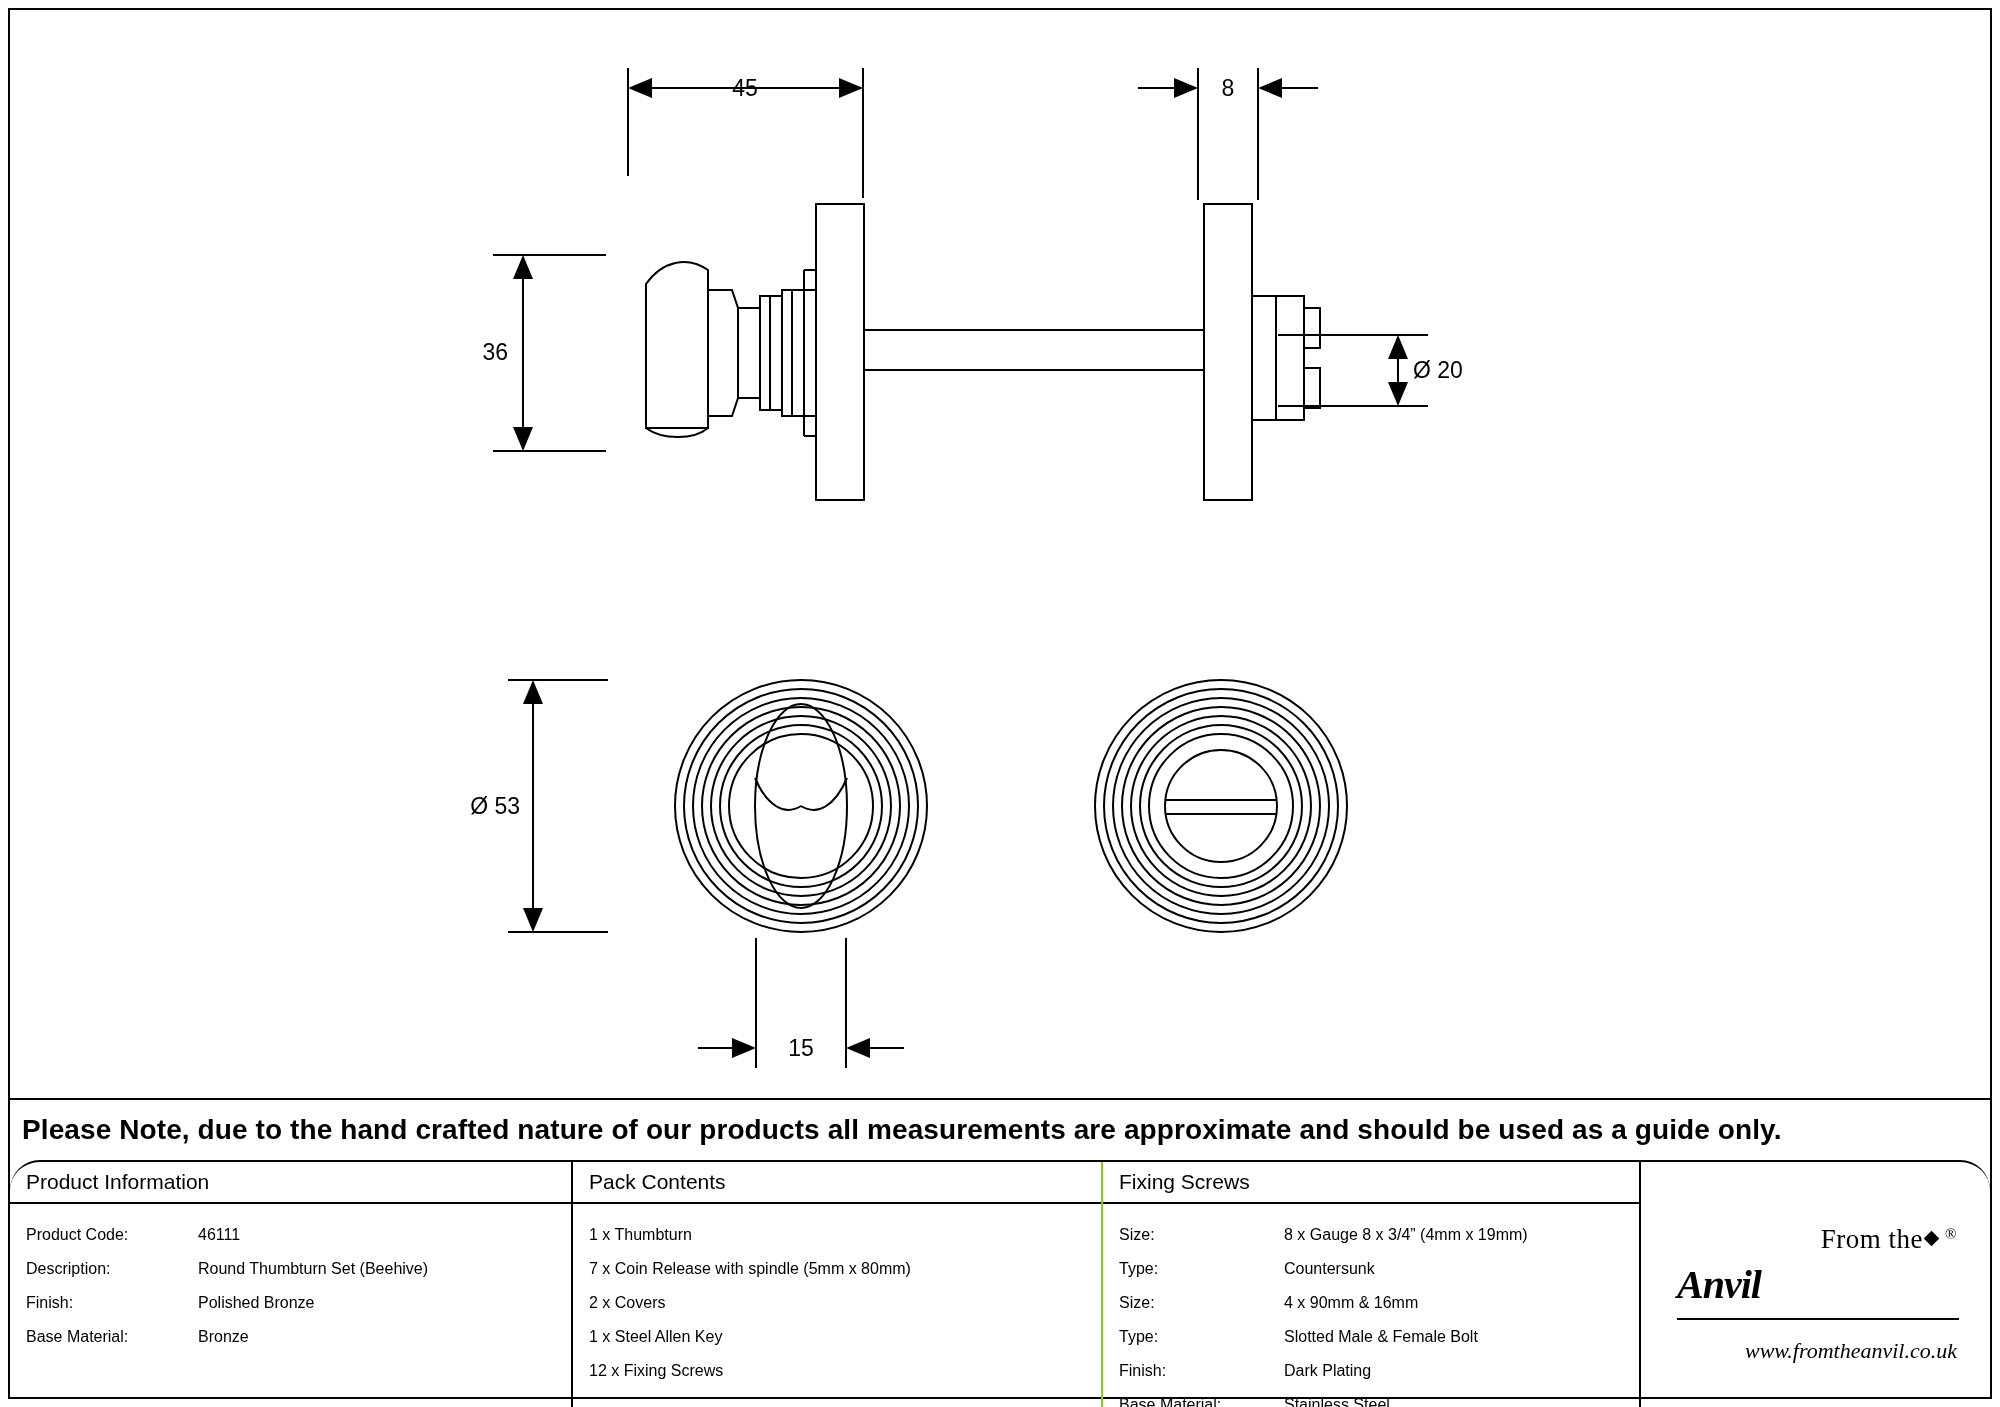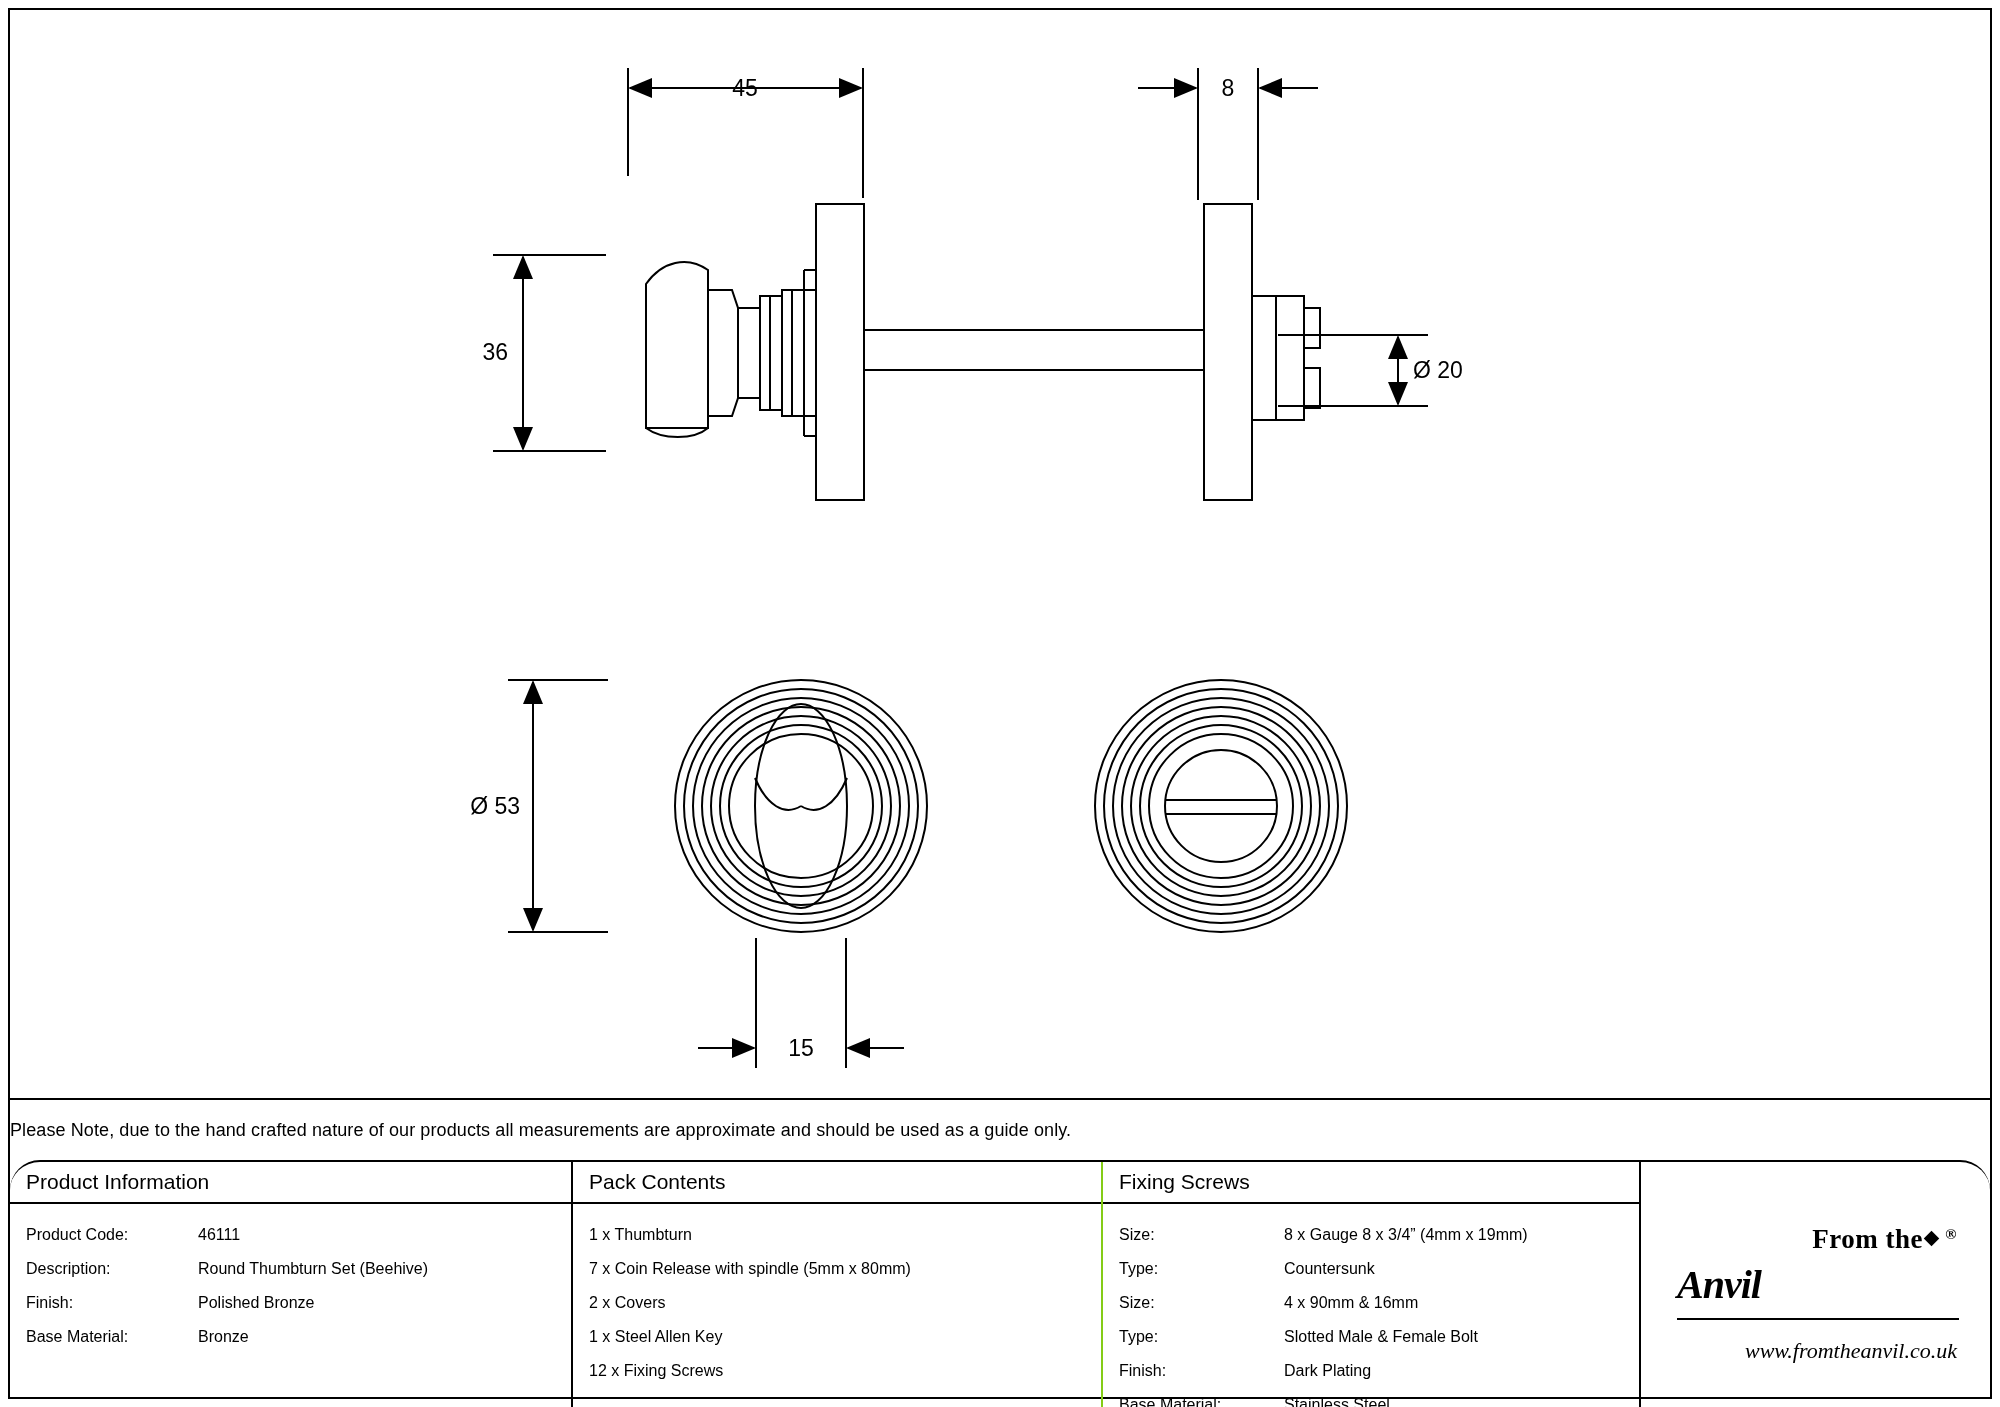--- a/index.html
+++ b/index.html
@@ -43,23 +43,24 @@
     left: 10px;
     top: 1098px;
     width: 1980px;
     height: 62px;
     border-top: 2px solid #000;
     box-sizing: border-box;
     display: flex;
     align-items: center;
   }
   .note-text {
-    font-size: 18px;
-    padding-left: 0;
+    font-size: 28px;
+    padding-left: 12px;
     letter-spacing: 0.1px;
+    font-weight: bold;
   }
   .table-wrap {
     position: absolute;
     left: 10px;
     top: 1160px;
     width: 1980px;
     height: 292px;
     border-top: 2px solid #000;
     box-sizing: border-box;
     display: flex;
@@ -106,21 +107,20 @@
     width: 282px;
   }
   .logo-top {
     font-family: "Liberation Serif", serif;
     font-size: 27px;
     letter-spacing: 0.5px;
     text-align: right;
     padding-right: 4px;
     position: relative;
     height: 30px;
-    font-weight: bold;
   }
   .logo-top .fromthe {
     position: absolute;
     right: 36px;
     top: 0;
   }
   .logo-reg {
     position: absolute;
     right: 2px;
     top: 2px;

